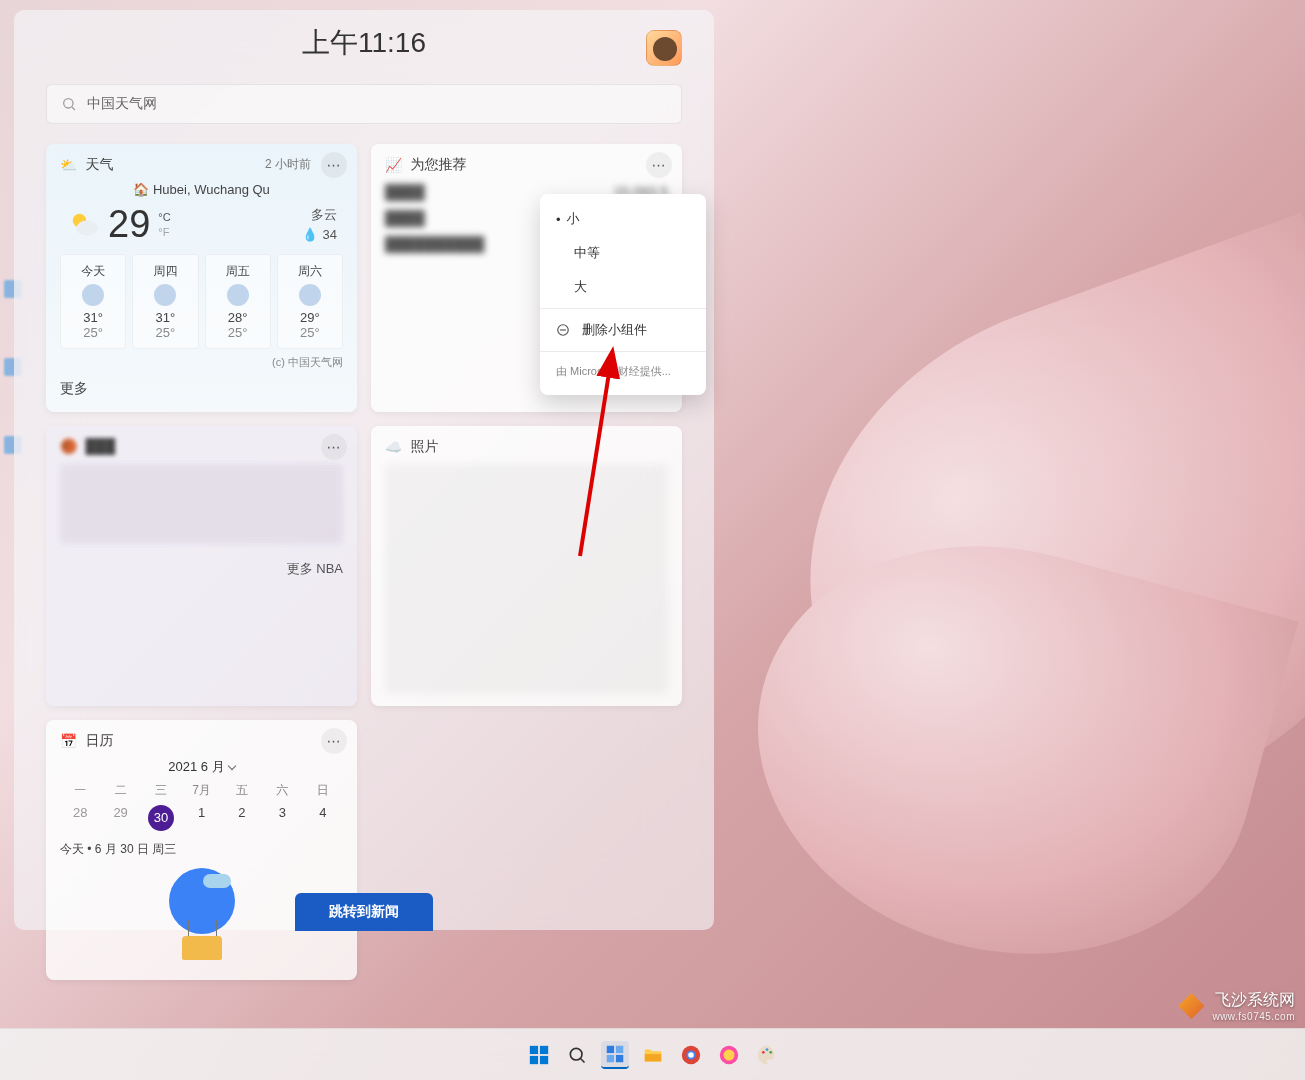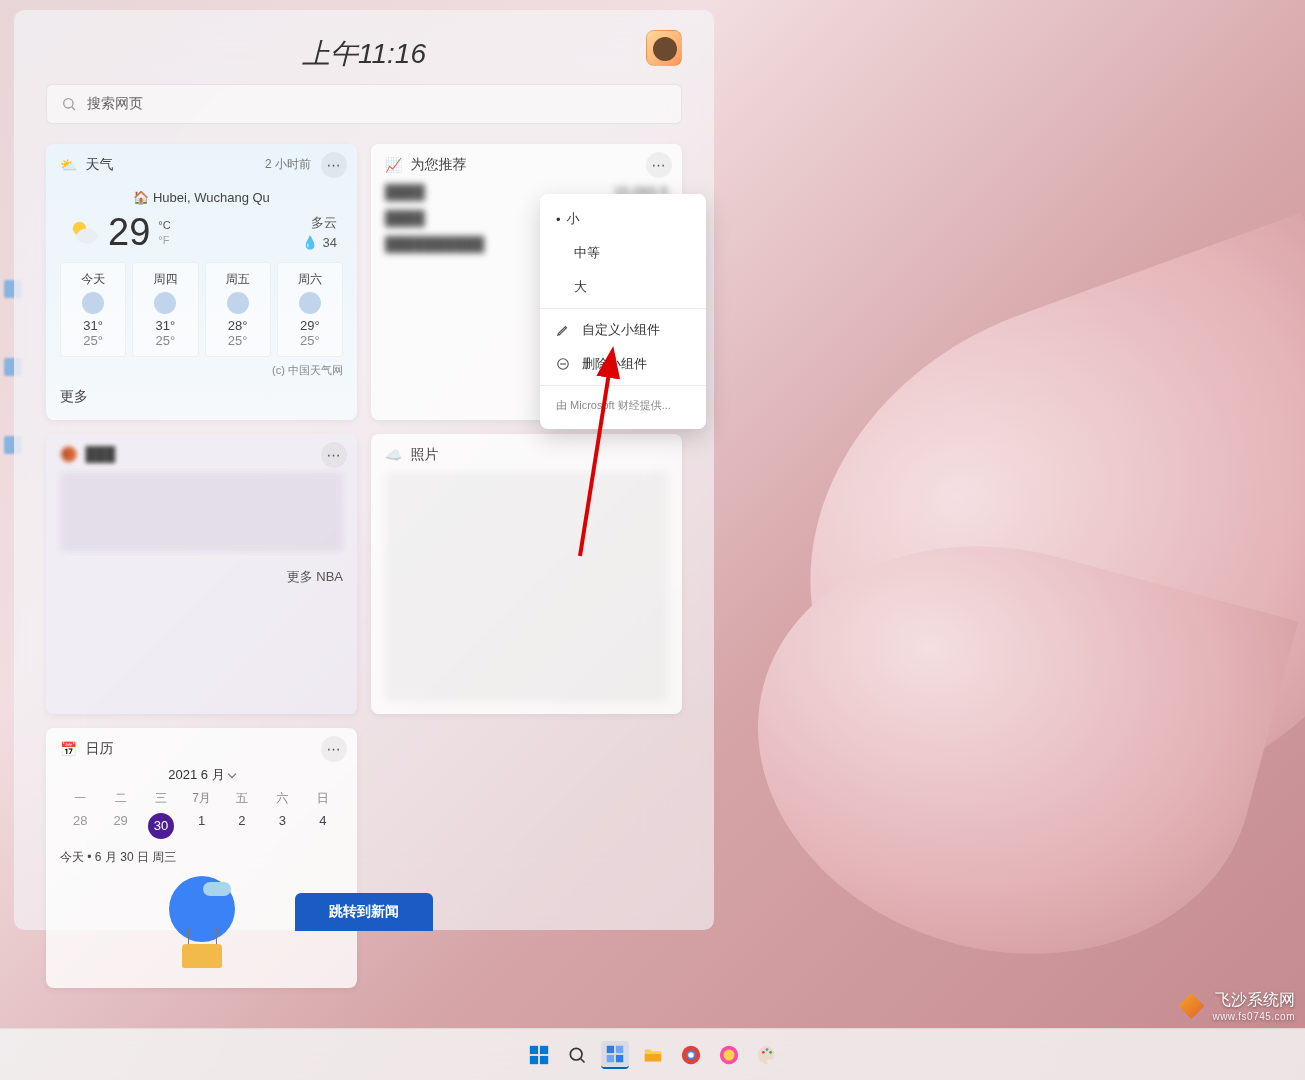--- a/index.html
+++ b/index.html
@@ -14,42 +14,42 @@
   background: radial-gradient(ellipse at 30% 30%, #faeaec, #e8b8bc 60%, #c98e92);
 }
 .flower-bg::before { width: 600px; height: 500px; right: -100px; top: 200px; transform: rotate(-20deg); }
 .flower-bg::after { width: 500px; height: 400px; right: 50px; top: 450px; transform: rotate(15deg); }
 
 .widgets-panel {
   position: absolute; left: 14px; top: 10px; width: 700px; height: 920px;
   background: rgba(245, 248, 252, 0.6); backdrop-filter: blur(30px);
   border-radius: 10px; padding: 14px 32px;
 }
-.panel-header { display: flex; align-items: center; justify-content: center; position: relative; height: 60px; font-style: italic; }
+.panel-header { display: flex; justify-content: center; position: relative; height: 60px; }
 .panel-time { font-size: 28px; color: #333; font-weight: 400; }
 .avatar { position: absolute; right: 0; top: 6px; width: 36px; height: 36px; border-radius: 8px;
   background: linear-gradient(135deg, #ffd89b, #ff9a5a); border: 1px solid rgba(0,0,0,0.1); }
 .avatar::after { content:""; position:absolute; left:6px; top:6px; width:24px; height:24px; border-radius:50%; background:#6b4a2f; }
 
 .search-bar { display: flex; align-items: center; height: 40px; background: rgba(255,255,255,0.5);
   border: 1px solid rgba(0,0,0,0.08); border-radius: 6px; padding: 0 14px; color: #666; margin-bottom: 20px; }
 .search-bar svg { width: 16px; height: 16px; opacity: 0.6; margin-right: 10px; }
 .search-bar span { font-size: 14px; }
 
 .widgets-grid { display: grid; grid-template-columns: 1fr 1fr; gap: 14px; }
 
 .card { background: rgba(255,255,255,0.78); border-radius: 8px; padding: 12px 14px;
   box-shadow: 0 2px 6px rgba(0,0,0,0.06); position: relative; }
 .card-header { display: flex; align-items: center; gap: 8px; font-size: 14px; color: #444; margin-bottom: 8px; }
 .card-more { position: absolute; right: 10px; top: 8px; width: 26px; height: 26px; border-radius: 50%;
   background: rgba(0,0,0,0.05); display:flex; align-items:center; justify-content:center; color:#555; font-size:14px; letter-spacing:1px; }
 .card-ts { position: absolute; right: 46px; top: 12px; font-size: 12px; color: #777; }
 
 .weather { background: linear-gradient(180deg, #eaf4fa, #f5f9fc); }
-.weather .loc { text-align: center; font-size: 13px; color: #444; margin: 16px 0 6px; }
+.weather .loc { text-align: center; font-size: 13px; color: #444; margin: 8px 0 6px; }
 .weather-now { display: flex; align-items: center; justify-content: space-between; padding: 0 6px 8px; }
 .wn-left { display:flex; align-items:center; gap:6px; }
 .wn-icon { width:36px; height:36px; }
 .wn-temp { font-size: 38px; color:#333; font-weight:300; }
 .wn-unit { font-size: 11px; color:#555; line-height:1.3; margin-left:2px; }
 .wn-right { text-align:right; font-size:13px; color:#555; line-height:1.5; }
 .forecast-row { display:flex; gap:6px; }
 .fday { flex:1; background:rgba(255,255,255,0.55); border:1px solid rgba(0,0,0,0.05); border-radius:4px;
   text-align:center; padding:8px 0; font-size:12px; color:#444; }
 .fday .ficon { width:22px; height:22px; margin:4px auto; background:#a8c5e2; border-radius:50%; opacity:.7; }
@@ -125,21 +125,21 @@
   <div class="panel-header">
     <div class="panel-time">上午11:16</div>
     <div class="avatar"></div>
   </div>
 
   <div class="search-bar">
     <svg viewBox="0 0 24 24" fill="none" stroke="currentColor" stroke-width="2">
         <circle cx="11" cy="11" r="7"></circle>
         <line x1="21" y1="21" x2="16.5" y2="16.5"></line>
       </svg>
-    <span>搜索网页</span>
+    <span>中国天气网</span>
   </div>
 
   <div class="widgets-grid">
 
     <div class="card weather">
       <div class="card-header">
         <span>⛅</span>
         <span>天气</span>
       </div>
       <div class="card-ts">2 小时前</div>
@@ -273,28 +273,20 @@
   <div class="ctx-item">
       <span>中等</span>
     </div>
   <div class="ctx-item">
       <span>大</span>
     </div>
   <div class="ctx-hr"></div>
   <div class="ctx-item">
     <span class="ic">
         <svg width="14" height="14" viewBox="0 0 24 24" fill="none" stroke="#555" stroke-width="2">
-          <path d="M3 21l3-1 12-12-2-2L4 18l-1 3z"></path>
-        </svg>
-      </span>
-    <span>自定义小组件</span>
-  </div>
-  <div class="ctx-item">
-    <span class="ic">
-        <svg width="14" height="14" viewBox="0 0 24 24" fill="none" stroke="#555" stroke-width="2">
           <circle cx="12" cy="12" r="9"></circle>
           <line x1="7" y1="12" x2="17" y2="12"></line>
         </svg>
       </span>
     <span>删除小组件</span>
   </div>
   <div class="ctx-hr"></div>
   <div class="ctx-foot">由 Microsoft 财经提供...</div>
 </div>
 

